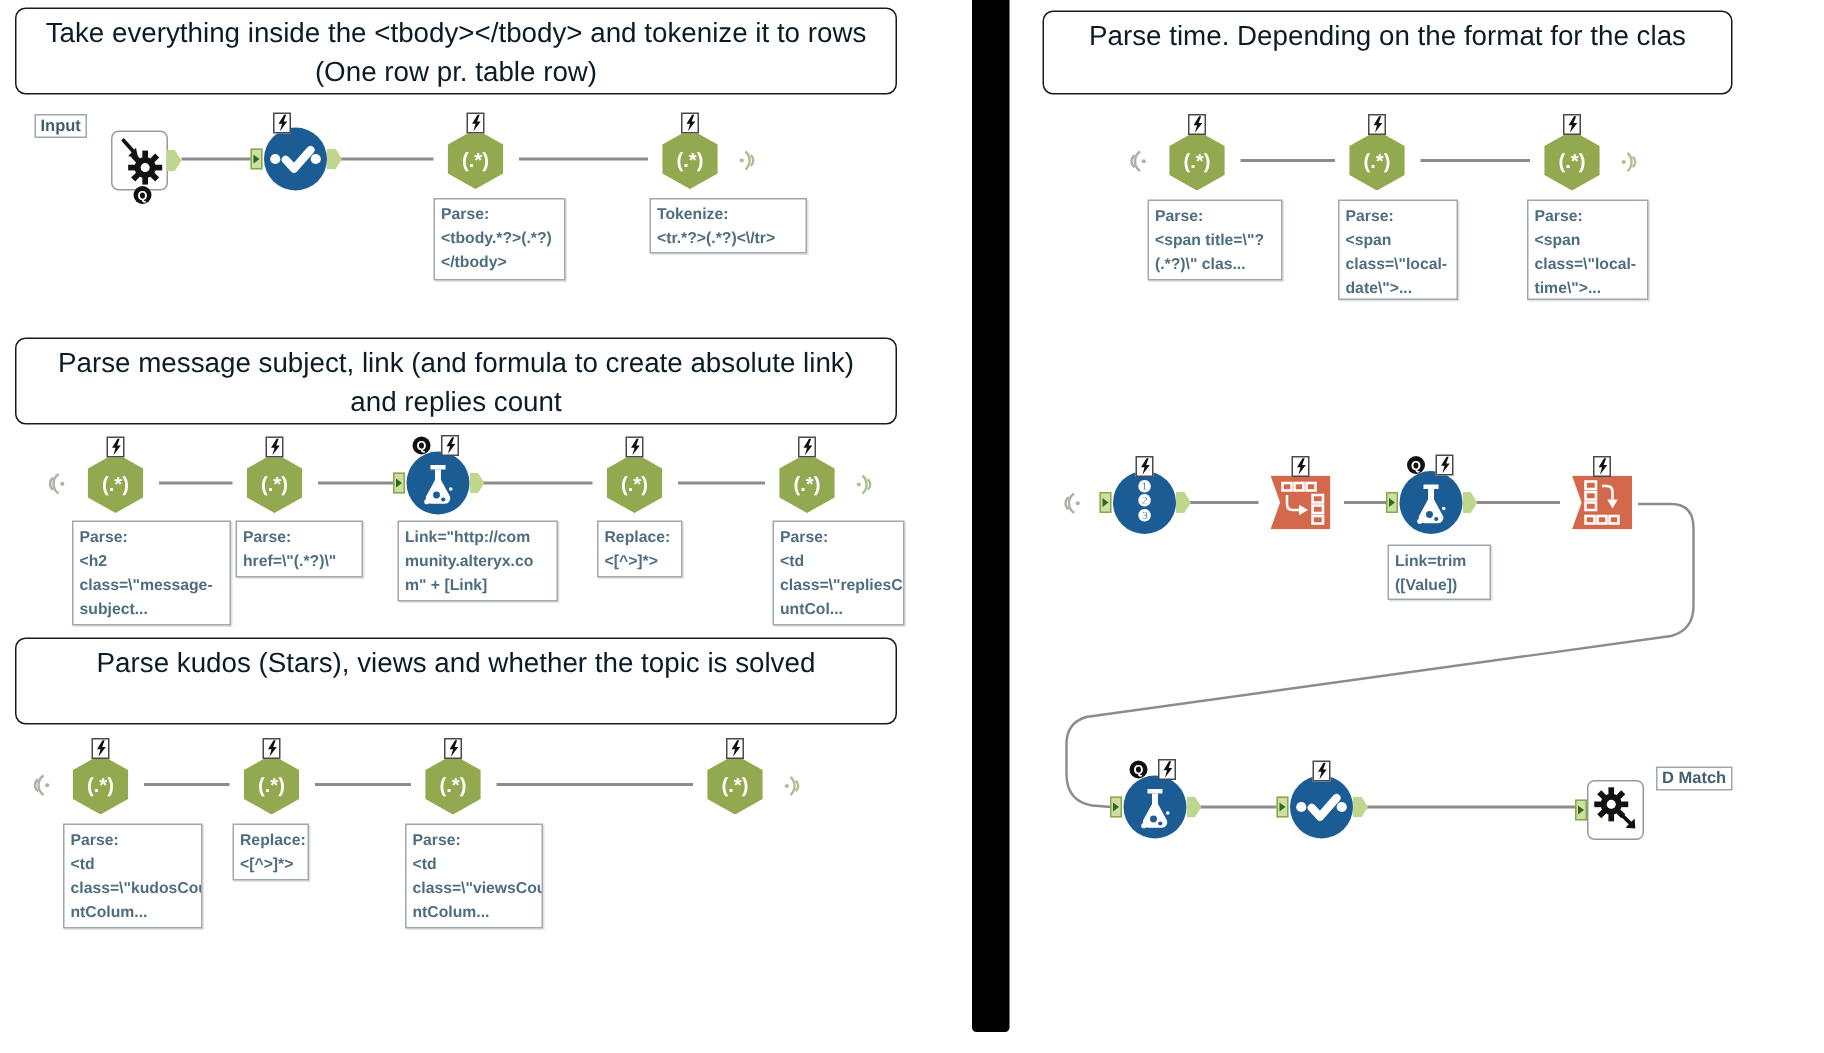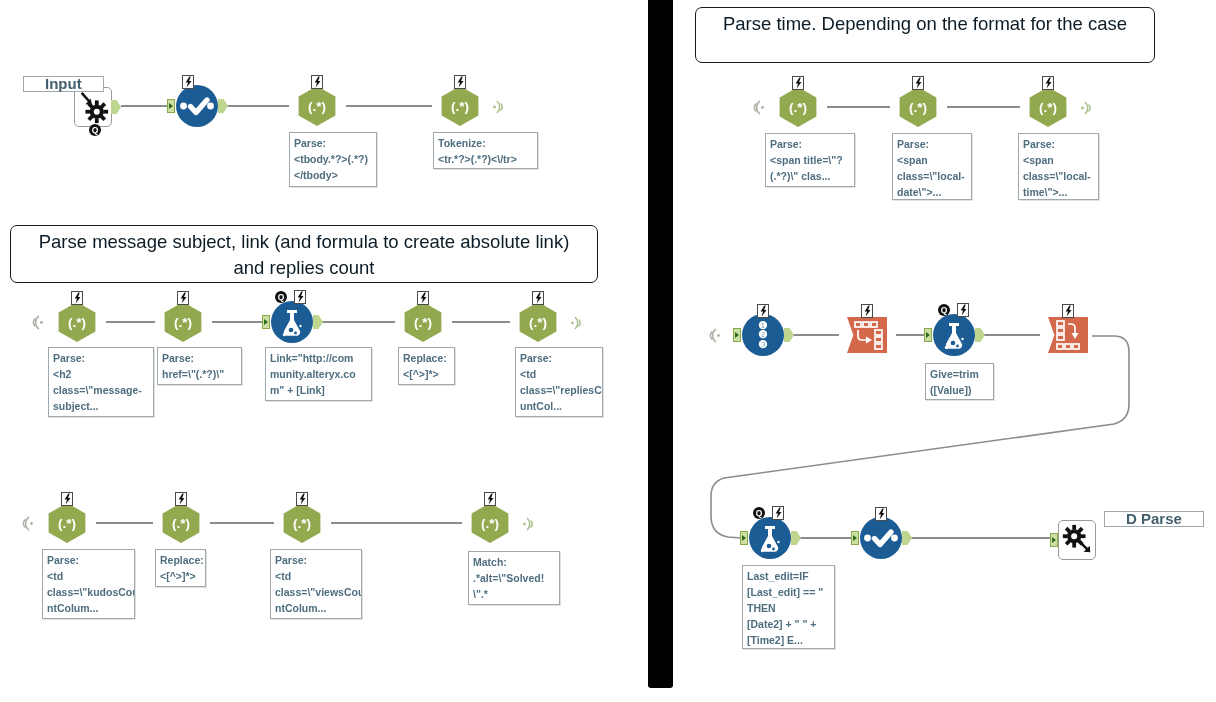--- a/index.html
+++ b/index.html
@@ -26,21 +26,21 @@
               border-top:3.5px solid transparent;border-bottom:3.5px solid transparent;}
   .a-out{width:10px;height:14px;background:#bed68d;clip-path:polygon(0 0,55% 0,100% 50%,55% 100%,0 100%);}
   .badge{position:absolute;z-index:6;width:12px;height:14px;background:#fff;border:1px solid #4a4a4a;
          box-sizing:border-box;display:flex;align-items:center;justify-content:center;}
   .qbadge{position:absolute;z-index:6;width:12px;height:12px;background:#111;border-radius:50%;
           color:#fff;font-size:8.5px;font-weight:bold;display:flex;align-items:center;justify-content:center;}
   .ann{position:absolute;z-index:4;background:#fff;border:1px solid #9fa8ad;color:#4e6e80;
        font-size:10.5px;font-weight:bold;line-height:16px;padding:2px 4px;white-space:pre;
        overflow:hidden;box-sizing:border-box;box-shadow:1px 1px 0 #e2e2e2;}
   .lbl{position:absolute;z-index:5;background:#fff;border:1px solid #9fa8ad;color:#44606f;
-       font-size:15px;font-weight:bold;padding:0 21px;line-height:14px;white-space:nowrap;}
+       font-size:11px;font-weight:bold;padding:0 3px;line-height:14px;white-space:nowrap;}
   .rid{color:#fff;font-size:10.5px;line-height:9.5px;white-space:pre;text-align:center;font-weight:bold;}
   .wless{position:absolute;z-index:4;}
 </style>
 </head>
 <body>
 
 <div class="canvas">
 
   <svg class="wires" width="1216" height="702">
     <g stroke="#8c8c8c" stroke-width="2" fill="none">
@@ -60,22 +60,24 @@
         <path d="M896 335 H925"></path>
         <path d="M984 335 H1040"></path>
       <path d="M800 538 H853"></path>
         <path d="M910 538 H1058"></path>
       <path d="M1092 336 H1114 Q1129 336 1129 352 V404 Q1129 420 1114 424 L724 478 Q711 482 711 496 V516 Q711 534 728 537 L741 538" stroke-width="1.6"></path>
     </g>
   </svg>
 
   <div class="divider" style="left:648px;top:0;width:25px;height:688px;"></div>
 
+  <div class="comment" style="left:10px;top:5px;width:588px;height:58px;">Take everything inside the &lt;tbody&gt;&lt;/tbody&gt; and tokenize it to rows (One row pr. table row)</div>
   <div class="comment" style="left:10px;top:225px;width:588px;height:58px;">Parse message subject, link (and formula to create absolute link) and replies count</div>
-  <div class="comment" style="left:695px;top:7px;width:460px;height:56px;">Parse time. Depending on the format for the case</div>
+  <div class="comment" style="left:10px;top:425px;width:588px;height:58px;">Parse kudos (Stars), views and whether the topic is solved</div>
+  <div class="comment" style="left:695px;top:7px;width:460px;height:56px;">Parse time. Depending on the format for the clas</div>
 
   <div class="lbl" style="left:23px;top:76px;">Input</div>
 
   <div class="tool gearbox" style="left:74px;top:87px;">
     <svg width="34" height="36" viewBox="0 0 36 38">
       <g transform="translate(22,24)" fill="#111">
         <circle r="7.5"></circle>
         <g>
             <rect x="-2" y="-12" width="4" height="5"></rect>
             <rect x="-2" y="7" width="4" height="5"></rect>
@@ -299,23 +301,20 @@
   <div class="ann" style="left:42px;top:549px;width:93px;height:70px;">Parse:
 &lt;td
 class=\"kudosCou
 ntColum...</div>
   <div class="ann" style="left:155px;top:549px;width:51px;height:38px;">Replace:
 &lt;[^&gt;]*&gt;</div>
   <div class="ann" style="left:270px;top:549px;width:92px;height:70px;">Parse:
 &lt;td
 class=\"viewsCou
 ntColum...</div>
-  <div class="ann" style="left:468px;top:551px;width:92px;height:54px;">Match:
-.*alt=\"Solved!
-\".*</div>
 
   <svg class="wless" style="left:749px;top:99px;" width="18" height="18">
     <g stroke="#b0b0a6" stroke-width="1.6" fill="none">
         <path d="M11 2 a8 8 0 0 0 0 13"></path>
         <path d="M7.5 4.5 a4.8 4.8 0 0 0 0 8"></path>
         <circle cx="13.5" cy="8.5" r="1.4" fill="#b0b0a6" stroke="none"></circle>
       </g>
   </svg>
   <div class="tool hex" style="left:778px;top:87px;">
     <span>(.*)</span>
@@ -445,21 +444,21 @@
     </svg>
     <span class="a-in" style="left:-9px;top:11px;"></span>
     <span class="a-out" style="right:-10px;top:11px;"></span>
   </div>
   <div class="badge" style="left:1062px;top:304px;">
     <svg width="10" height="12" viewBox="0 0 10 13">
         <polygon points="6.5,0.5 2.5,7 5,7 3.5,12.5 8.8,5.5 6.2,5.5 8,0.5" fill="#111"></polygon>
       </svg>
   </div>
 
-  <div class="ann" style="left:925px;top:363px;width:69px;height:37px;">Give=trim
+  <div class="ann" style="left:925px;top:363px;width:69px;height:37px;">Link=trim
 ([Value])</div>
 
   <div class="tool circle42" style="left:749px;top:517px;">
     <svg width="42" height="42" viewBox="0 0 42 42">
       <rect x="16" y="9" width="10" height="3" fill="#fff"></rect>
       <path d="M19 12 v7 L13 30 a3.6 3.6 0 0 0 3.4 4.8 h9.2 A3.6 3.6 0 0 0 29 30 L23 19 v-7 z" fill="#fff"></path>
       <circle cx="20" cy="29" r="2.3" fill="#1b5c94"></circle>
         <circle cx="24.5" cy="32" r="1.4" fill="#1b5c94"></circle>
       <circle cx="13.5" cy="33.5" r="1.7" fill="#fff"></circle>
         <circle cx="29.5" cy="25" r="1.2" fill="#fff"></circle>
@@ -503,21 +502,16 @@
         <rect x="-2" y="-12" width="4" height="5" transform="rotate(225)"></rect>
             <rect x="-2" y="-12" width="4" height="5" transform="rotate(315)"></rect>
           </g>
         <circle r="3.2" fill="#fff"></circle>
       </g>
       <path d="M22 22 L29 29" stroke="#111" stroke-width="2.6"></path>
       <polygon points="25,31.5 32,32 31.5,25" fill="#111"></polygon>
     </svg>
     <span class="a-in" style="left:-9px;top:12px;"></span>
   </div>
-  <div class="lbl" style="left:1104px;top:511px;">D Parse</div>
-
-  <div class="ann" style="left:742px;top:565px;width:93px;height:84px;">Last_edit=IF
-[Last_edit] == "
-THEN
-[Date2] + " " +
-[Time2] E...</div>
+  <div class="lbl" style="left:1104px;top:511px;">D Match</div>
+
 
 </div>
 
 </body></html>

